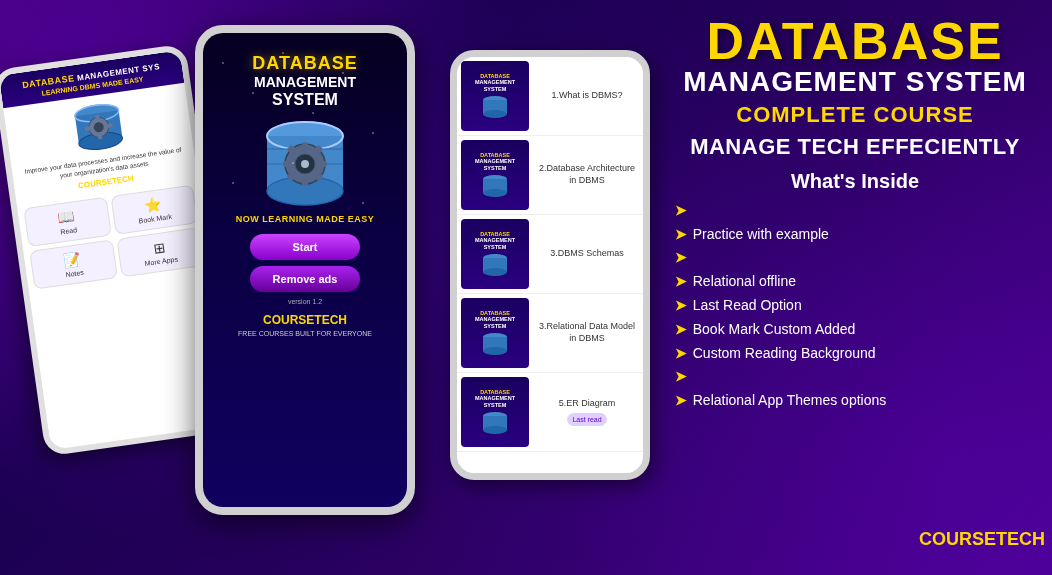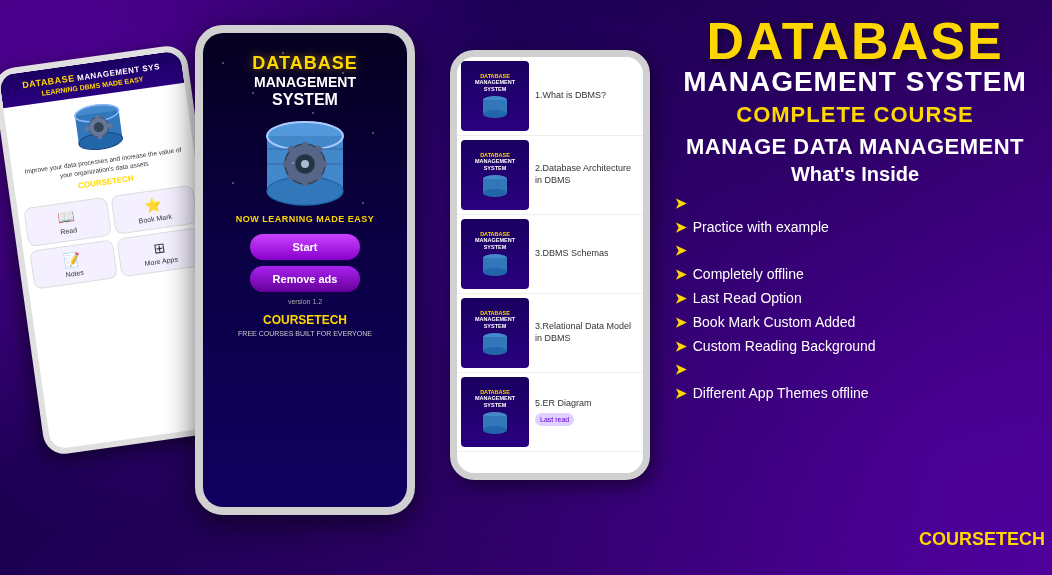--- a/index.html
+++ b/index.html
@@ -304,20 +304,21 @@
 
     .thumb-title span {
       color: #fff;
     }
 
     .course-list-name {
       font-size: 9px;
       color: #333;
       flex: 1;
       line-height: 1.3;
+      text-align: center;
     }
 
     .last-read-badge {
       background: #e0d0ff;
       color: #6600cc;
       font-size: 7px;
       padding: 2px 5px;
       border-radius: 10px;
       margin-top: 4px;
       display: inline-block;
@@ -367,21 +368,21 @@
       text-align: center;
       margin-top: 6px;
       letter-spacing: 0.5px;
     }
 
     .info-whats-inside {
       font-size: 20px;
       font-weight: bold;
       color: #fff;
       text-align: center;
-      margin-top: 3px;
+      margin-top: 10px;
     }
 
     .info-features {
       margin-top: 6px;
       padding-left: 10px;
     }
 
     .info-feature-item {
       font-size: 14px;
       color: #fff;
@@ -583,55 +584,55 @@
           <br><span class="last-read-badge">Last read</span>
         </div>
       </div>
     </div>
   </div>
 
   <div class="info-panel">
     <div class="info-title-db">DATABASE</div>
     <div class="info-title-mgmt">MANAGEMENT SYSTEM</div>
     <div class="info-title-course">COMPLETE COURSE</div>
-    <div class="info-title-manage">MANAGE DATA MANAGEMENT</div>
+    <div class="info-title-manage">MANAGE TECH EFFECIENTLY</div>
     <div class="info-whats-inside">What's Inside</div>
     <div class="info-features">
       <div class="info-feature-item">
         <span class="arrow-icon">➤</span>
       </div>
       <div class="info-feature-item">
         <span class="arrow-icon">➤</span>
         <span>Practice with example</span>
       </div>
       <div class="info-feature-item">
         <span class="arrow-icon">➤</span>
       </div>
       <div class="info-feature-item">
         <span class="arrow-icon">➤</span>
-        <span>Completely offline</span>
+        <span>Relational offline</span>
       </div>
       <div class="info-feature-item">
         <span class="arrow-icon">➤</span>
         <span>Last Read Option</span>
       </div>
       <div class="info-feature-item">
         <span class="arrow-icon">➤</span>
         <span>Book Mark Custom Added</span>
       </div>
       <div class="info-feature-item">
         <span class="arrow-icon">➤</span>
         <span>Custom Reading Background</span>
       </div>
       <div class="info-feature-item">
         <span class="arrow-icon">➤</span>
       </div>
       <div class="info-feature-item">
         <span class="arrow-icon">➤</span>
-        <span>Different App Themes offline</span>
+        <span>Relational App Themes options</span>
       </div>
     </div>
     <div class="info-coursetech">
       <span>COURSE</span><span style="color:#ffd700">TECH</span>
     </div>
   </div>
 
 </div>
 
 </body></html>

